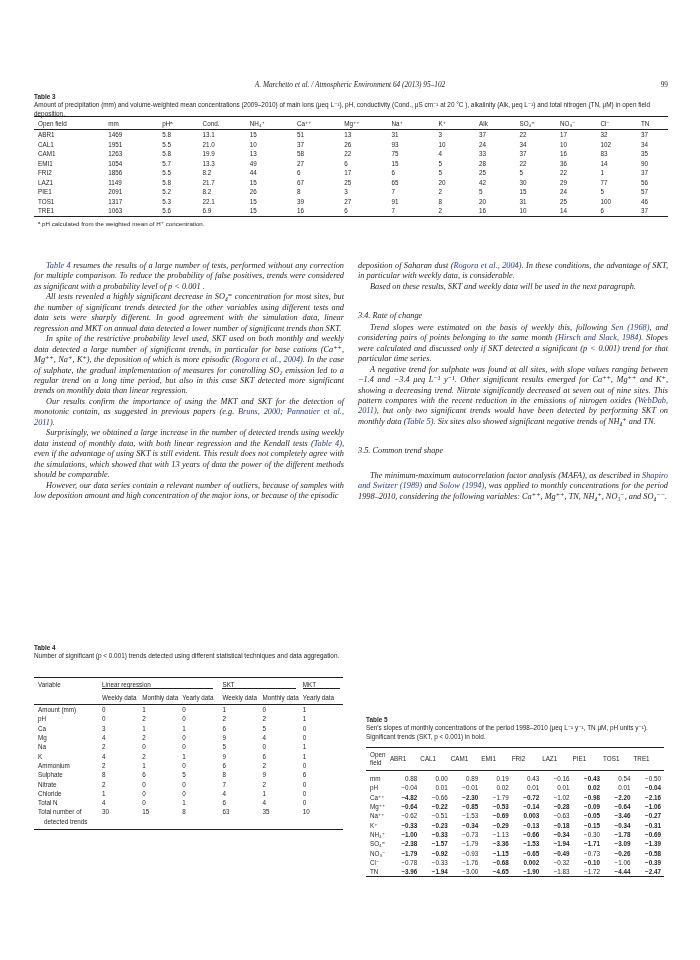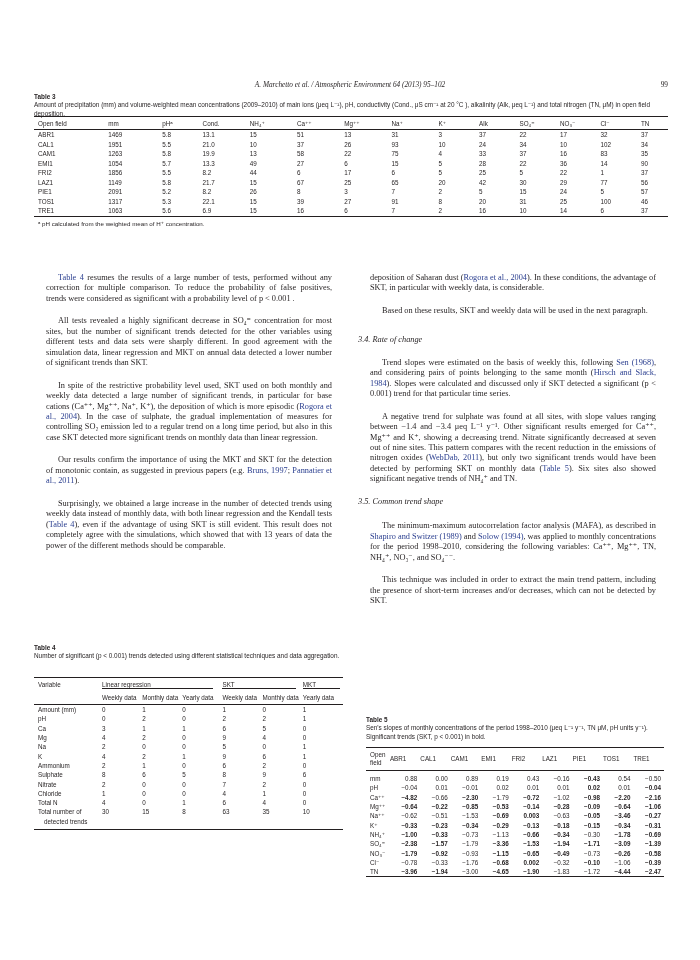--- a/index.html
+++ b/index.html
@@ -13,21 +13,21 @@
   table { border-collapse: collapse; font-family: "Liberation Sans", "DejaVu Sans", sans-serif; font-size: 6.3px; color: #231f20; }
   td, th { padding: 0; font-weight: normal; white-space: nowrap; }
   .t3 { left: 34px; top: 115px; width: 634px; }
   .t3 thead tr { border-top: 1.4px solid #231f20; border-bottom: 1.4px solid #231f20; }
   .t3 th { text-align: left; height: 12px; }
   .t3 td { height: 9.5px; }
   .t3 tbody tr:last-child { border-bottom: 1.4px solid #231f20; }
   .t3 td.num { text-align: left; }
   .foot { font-family: "Liberation Sans", "DejaVu Sans", sans-serif; font-size: 6.2px; left: 38px; top: 220px; }
   .col { font-size: 8.3px; line-height: 10.45px; text-align: justify; }
-  .col p { margin: 12px; text-indent: 12px; }
+  .col p { margin: 0; text-indent: 12px; font-style: italic; }
   .col p.ni { text-indent: 0; }
   .link { color: #2a3e8f; }
   .sec { font-style: italic; font-size: 8.3px; }
   .t4 { left: 34px; top: 664px; width: 309px; }
   .t4 th, .t4 td { text-align: left; }
   .t4 .toprule { border-top: 1.4px solid #231f20; }
   .t4 .hdr1 th { height: 13px; }
   .t4 .hdr2 th { line-height: 8px; padding-top: 3px; padding-bottom: 2px; }
   .t4 .midrule { border-bottom: 1.4px solid #231f20; }
   .t4 td { height: 9.3px; }
@@ -216,22 +216,23 @@
         <td class="num">37</td>
       </tr>
     </tbody>
 </table>
 <div class="abs foot">ᵃ pH calculated from the weighted mean of H⁺ concentration.</div>
 
 <div class="abs col" style="left:34px; top:261px; width:310px;">
   <p><span class="link">Table 4</span><span> resumes the results of a large number of tests, performed without any correction for multiple comparison. To reduce the probability of false positives, trends were considered as significant with a probability level of p &lt; 0.001 .</span></p>
   <p>All tests revealed a highly significant decrease in SO₄⁼ concentration for most sites, but the number of significant trends detected for the other variables using different tests and data sets were sharply different. In good agreement with the simulation data, linear regression and MKT on annual data detected a lower number of significant trends than SKT.</p>
   <p><span>In spite of the restrictive probability level used, SKT used on both monthly and weekly data detected a large number of significant trends, in particular for base cations (Ca⁺⁺, Mg⁺⁺, Na⁺, K⁺), the deposition of which is more episodic (</span><span class="link">Rogora et al., 2004</span><span>). In the case of sulphate, the gradual implementation of measures for controlling SO₂ emission led to a regular trend on a long time period, but also in this case SKT detected more significant trends on monthly data than linear regression.</span></p>
-  <p><span>Our results confirm the importance of using the MKT and SKT for the detection of monotonic contain, as suggested in previous papers (e.g. </span><span class="link">Bruns, 1997</span><span>; </span><span class="link">Pannatier et al., 2011</span><span>).</span></p>
+  <p><span>Our results confirm the importance of using the MKT and SKT for the detection of monotonic contain, as suggested in previous papers (e.g. </span><span class="link">Bruns, 2000</span><span>; </span><span class="link">Pannatier et al., 2011</span><span>).</span></p>
   <p><span>Surprisingly, we obtained a large increase in the number of detected trends using weekly data instead of monthly data, with both linear regression and the Kendall tests (</span><span class="link">Table 4</span><span>), even if the advantage of using SKT is still evident. This result does not completely agree with the simulations, which showed that with 13 years of data the power of the different methods should be comparable.</span></p>
+  <p>However, our data series contain a relevant number of outliers, because of samples with low deposition amount and high concentration of the major ions, or because of the episodic</p>
 </div>
 
 <div class="abs tcap" style="left:34px; top:644px; width:310px;">
   <b>Table 4</b>
   <span>Number of significant (p &lt; 0.001) trends detected using different statistical techniques and data aggregation.</span>
 </div>
 <table class="abs t4" style="top:677px;">
   <thead>
     <tr class="toprule hdr1">
       <th style="width:22%; padding-left:4px;">Variable</th>
@@ -369,23 +370,22 @@
       </tr>
     </tbody>
 </table>
 
 <div class="abs col" style="left:358px; top:261px; width:310px;">
   <p class="ni"><span>deposition of Saharan dust (</span><span class="link">Rogora et al., 2004</span><span>). In these conditions, the advantage of SKT, in particular with weekly data, is considerable.</span></p>
   <p>Based on these results, SKT and weekly data will be used in the next paragraph.</p>
   <div class="sec" style="margin-top:19px; margin-bottom:1px;">3.4.  Rate of change</div>
   <p><span>Trend slopes were estimated on the basis of weekly this, following </span><span class="link">Sen (1968)</span><span>, and considering pairs of points belonging to the same month (</span><span class="link">Hirsch and Slack, 1984</span><span>). Slopes were calculated and discussed only if SKT detected a significant (p &lt; 0.001) trend for that particular time series.</span></p>
   <p><span>A negative trend for sulphate was found at all sites, with slope values ranging between −1.4 and −3.4 μeq L⁻¹ y⁻¹. Other significant results emerged for Ca⁺⁺, Mg⁺⁺ and K⁺, showing a decreasing trend. Nitrate significantly decreased at seven out of nine sites. This pattern compares with the recent reduction in the emissions of nitrogen oxides (</span><span class="link">WebDab, 2011</span><span>), but only two significant trends would have been detected by performing SKT on monthly data (</span><span class="link">Table 5</span><span>). Six sites also showed significant negative trends of NH₄⁺ and TN.</span></p>
-  <div class="sec" style="margin-bottom:14px;font-family:Liberation Serif, serif;">3.5.  Common trend shape</div>
+  <div class="sec" style="margin-top:19px; margin-bottom:14px;font-family:Liberation Serif, serif;">3.5.  Common trend shape</div>
   <p><span>The minimum-maximum autocorrelation factor analysis (MAFA), as described in </span><span class="link">Shapiro and Switzer (1989)</span><span> and </span><span class="link">Solow (1994)</span><span>, was applied to monthly concentrations for the period 1998–2010, considering the following variables: Ca⁺⁺, Mg⁺⁺, TN, NH₄⁺, NO₃⁻, and SO₄⁻⁻.</span></p>
-  <p>This technique was included in order to extract the main trend pattern, including the presence of short-term increases and/or decreases, which can not be detected by SKT.</p>
 </div>
 
 <div class="abs tcap" style="left:366px; top:716px; width:300px;">
   <b>Table 5</b>
   <span>Sen's slopes of monthly concentrations of the period 1998–2010 (μeq L⁻¹ y⁻¹, TN μM, pH units y⁻¹). Significant trends (SKT, p &lt; 0.001) in bold.</span>
 </div>
 <table class="abs t5" style="top:747px;">
   <thead>
       <tr id="t5-head">
         <th style="white-space: normal; width: 8%; padding-left: 4px;">Open field</th>

